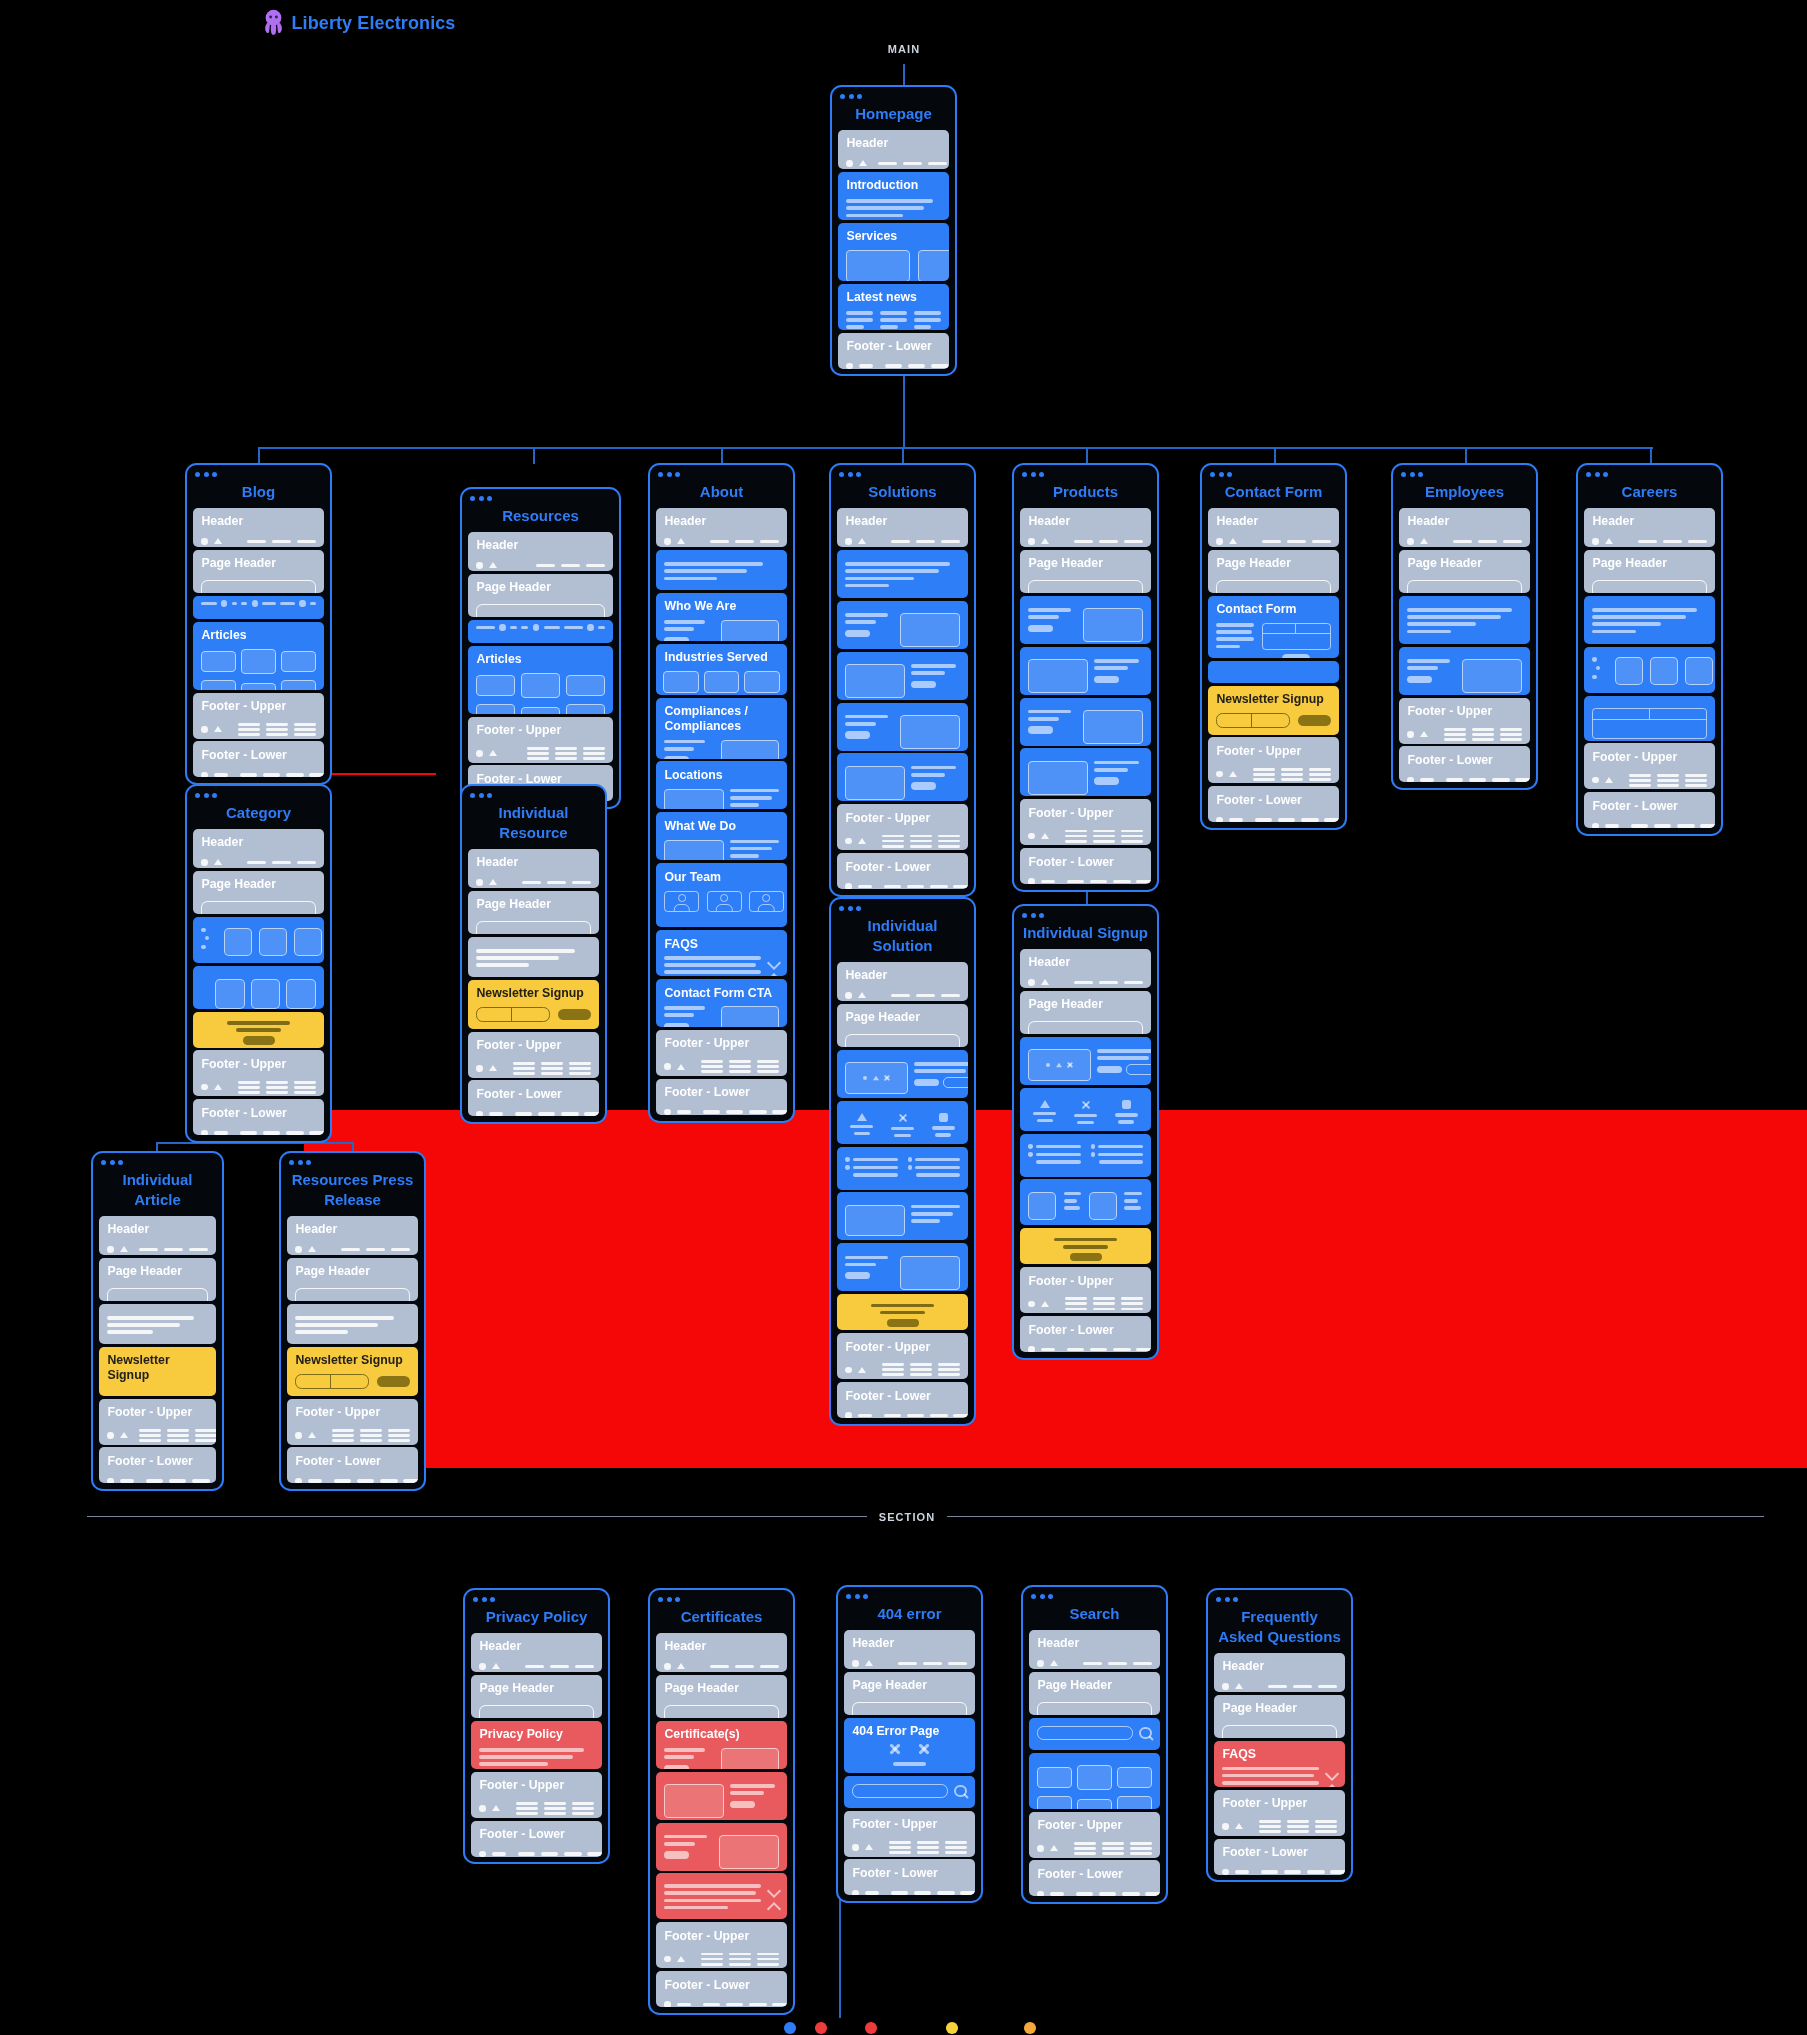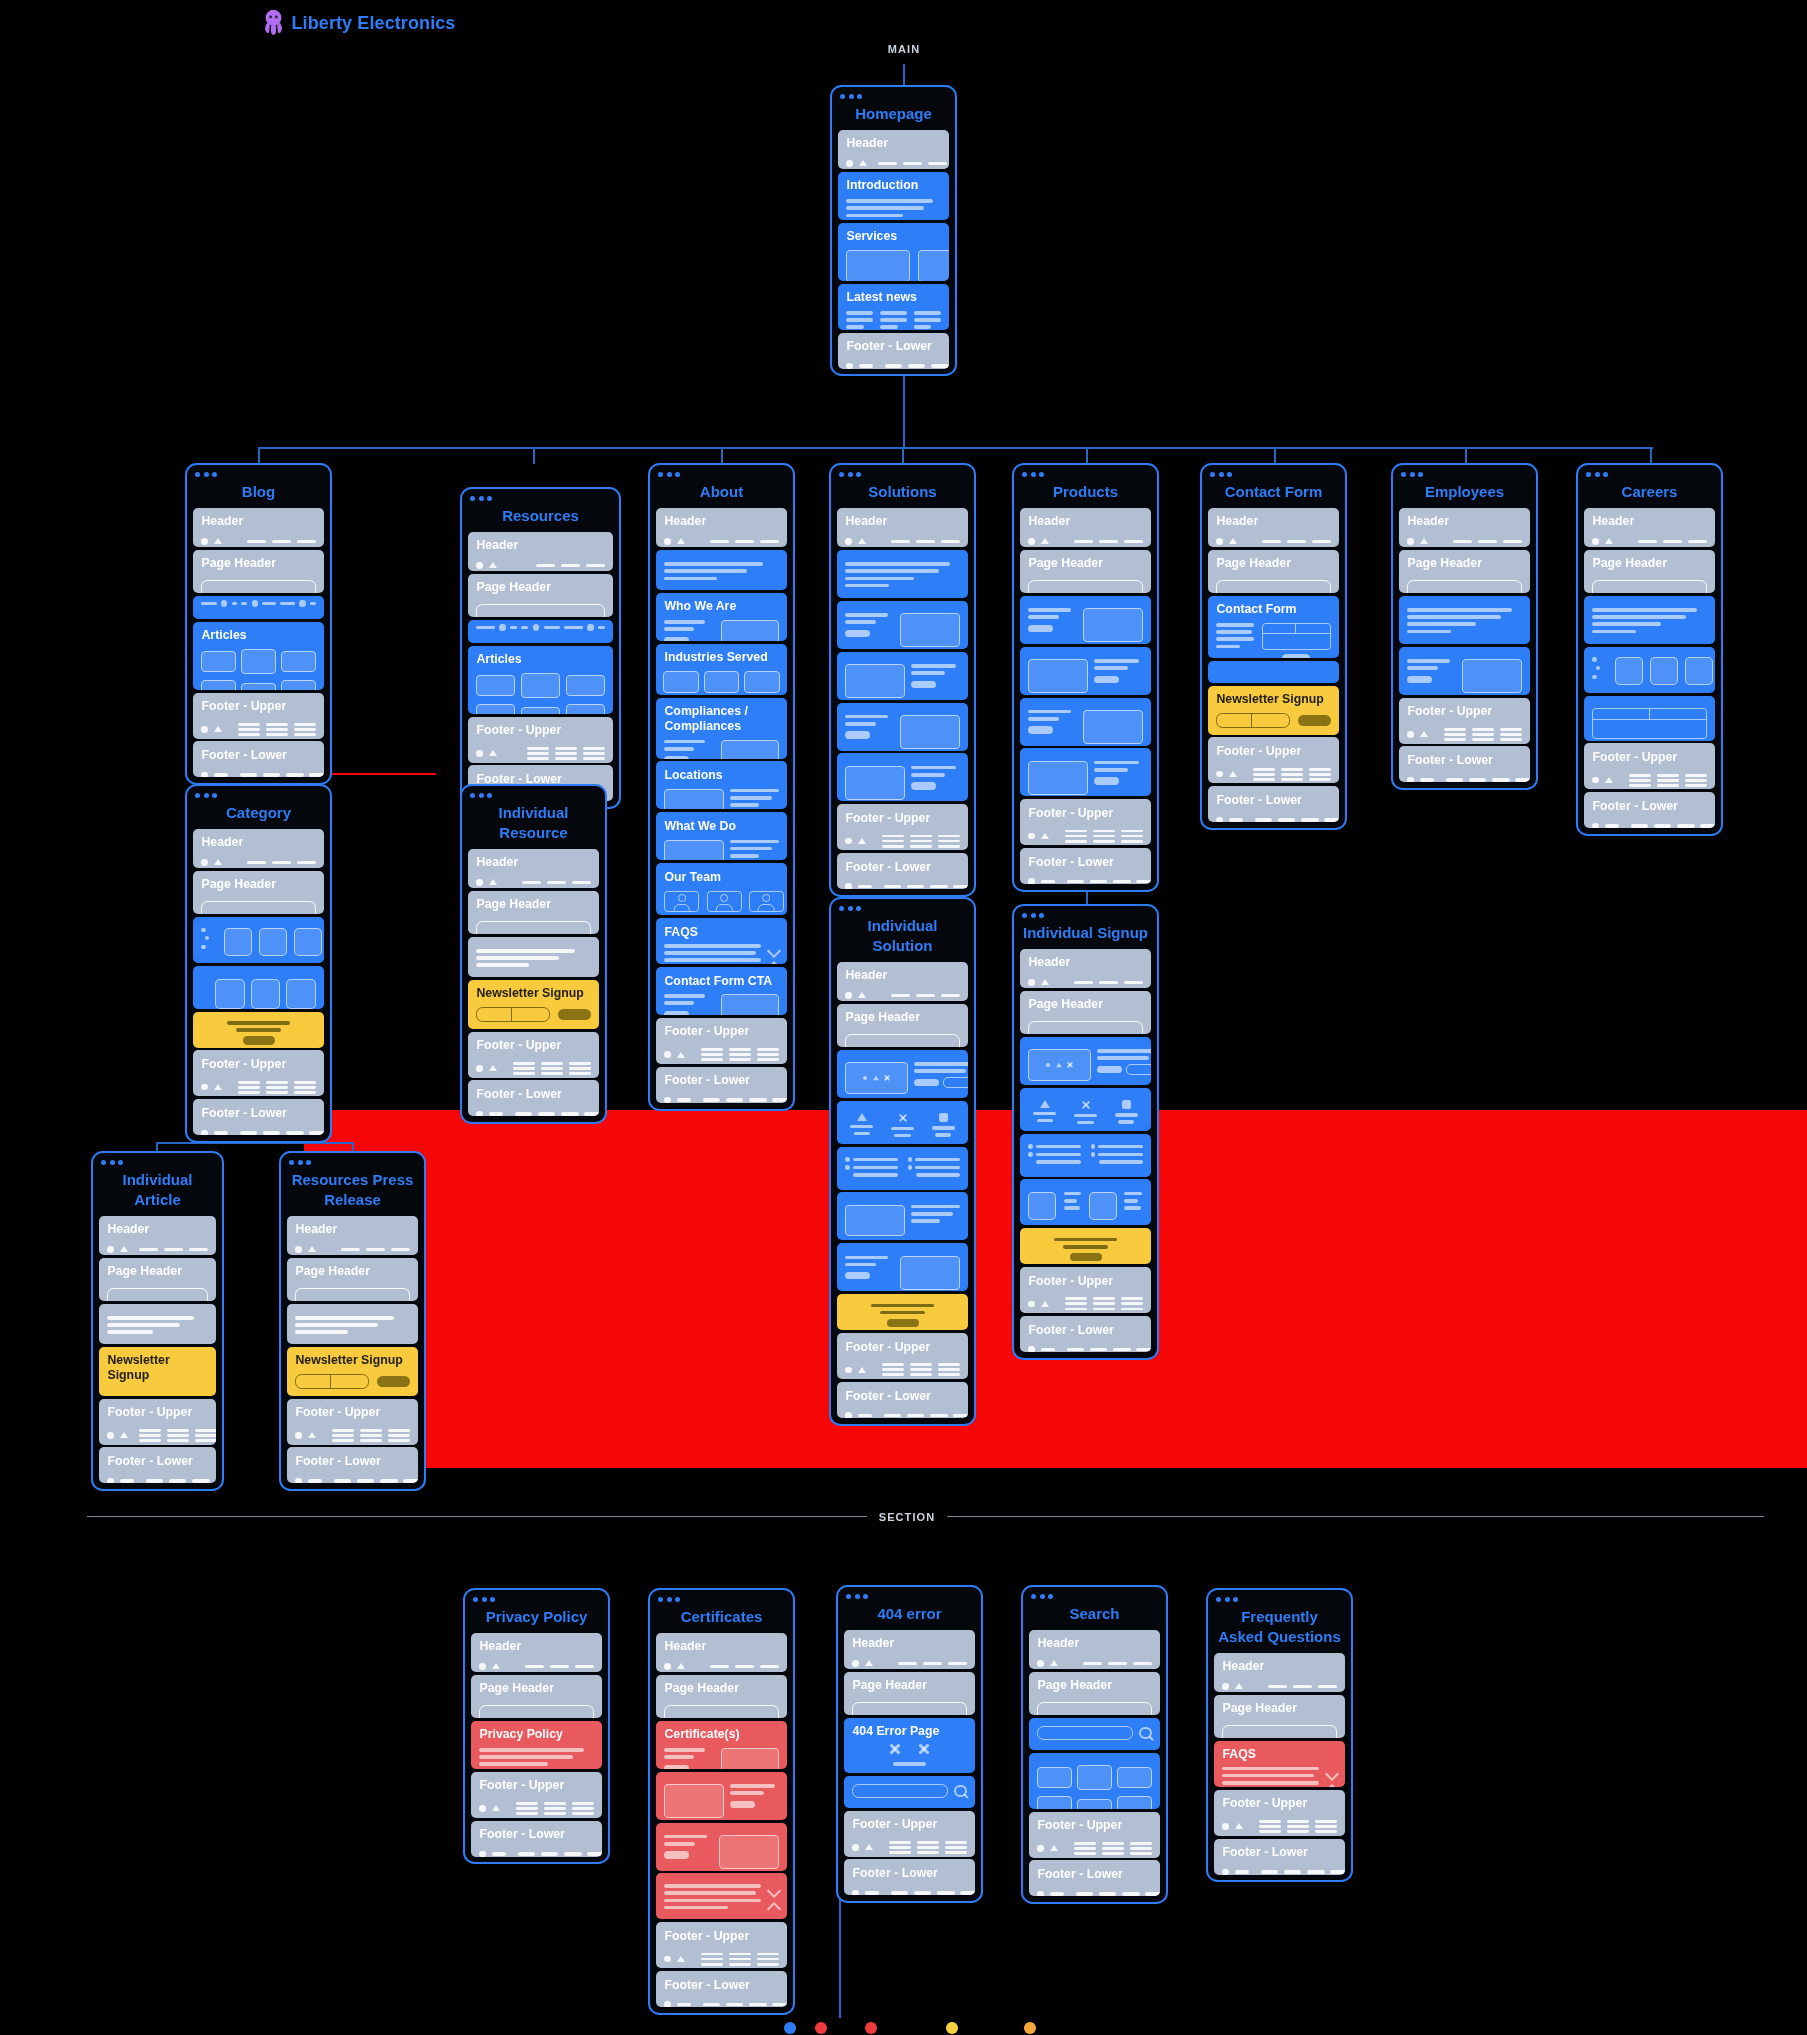--- a/index.html
+++ b/index.html
@@ -35,21 +35,21 @@
   .c-blue{--dc:rgba(255,255,255,.6);--bx:rgba(255,255,255,.16);--pc:rgba(255,255,255,.6);background:#2d7ef7;}
   .c-yellow{--dc:#7e6b16;--bx:rgba(0,0,0,.05);--pc:#8a7315;background:#f8ca3d;}
   .c-yellow .lbl{color:#23201a;}
   .c-red{--dc:rgba(255,255,255,.62);--bx:rgba(255,255,255,.16);--pc:rgba(255,255,255,.62);background:#e85a5e;}
   
   .s-header{height:39px}.s-pageheader{height:43px}.s-text3{height:40px}.s-text4{height:48px}
   .s-services{height:58px}.s-news3{height:46px}.s-carousel{height:23px;padding-top:4.3px}
   .s-articles{height:68px}.s-footerupper{height:46px}.s-footerlower{height:36px}
   .s-newsletter{height:49px}.s-contactform{height:62px}.s-empty{height:22px}
   .s-cta{height:48px}.s-cta2{height:61px}.s-industries{height:51px}.s-boxlines{height:48px}
-  .s-linesbox{height:48px}.s-boxlines2{height:48px}.s-team{height:52px}.s-faqs{height:46px}
+  .s-linesbox{height:48px}.s-boxlines2{height:48px}.s-team{height:64px}.s-faqs{height:46px}
   .s-bulletssquares{height:46px}.s-squares3{height:43px}.s-yellowcta{height:36px}
   .s-mediabox{height:48px}.s-icons3{height:43px}.s-bullets2{height:43px}.s-sqlines2{height:46px}
   .s-error404{height:55px}.s-searchbar{height:32px;padding-top:7.2px}.s-searchgrid{height:56px}
   .s-formtable{height:45px}
   
   .row{display:flex;align-items:center;gap:5.8px;}
   .top{align-items:flex-start}.c{align-items:center}
   .col{display:flex;flex-direction:column;}
   .colc{display:flex;flex-direction:column;align-items:center;}
   .cc{align-items:center}.f1{flex:1}.sp{flex:1}

